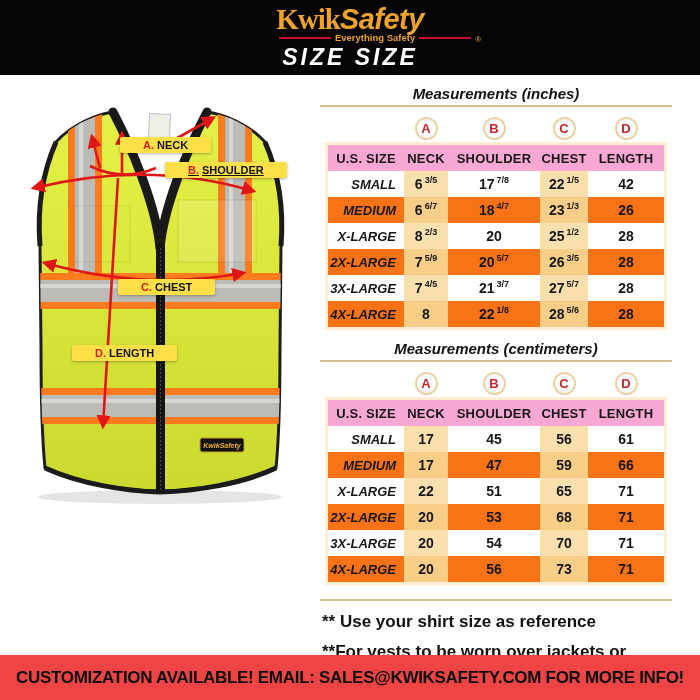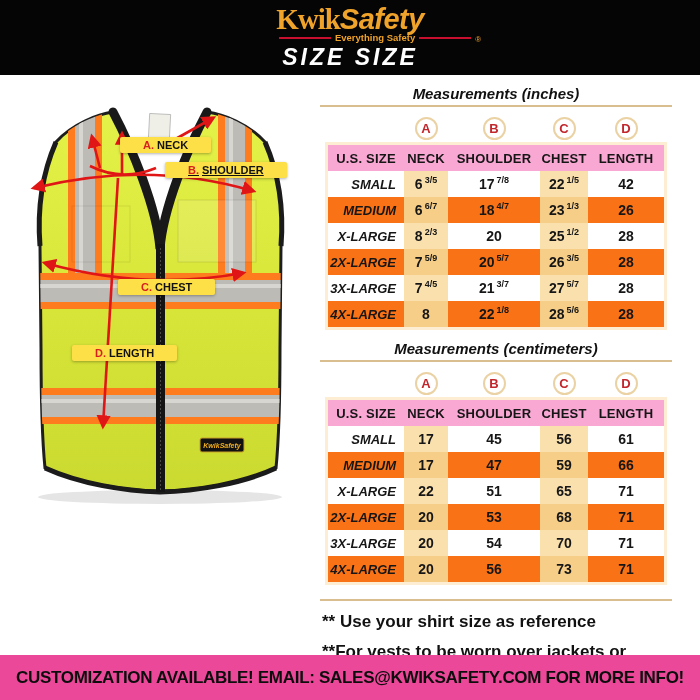--- a/index.html
+++ b/index.html
@@ -57,21 +57,21 @@
   .trow.alt .c1, .trow.alt .c3 { background:#F6CE88; }
   .cell sup { font-size:9px; font-weight:bold; margin-left:2px; position:relative; top:-4px; }
   .tblock2 { margin-top:10px; }
   .rule-foot { margin-top:14px; }
   .footnote { font-size:17px; font-weight:700; color:#111; margin:10px 0 0 4px;
               line-height:1.35; }
   .footnote + .footnote { margin-top:7px; }
 
   
   .bottombar { position:absolute; left:0; top:655px; width:700px; height:45px;
-               background:#ec4899; display:flex; align-items:center; justify-content:center; }
+               background:#ef4444; display:flex; align-items:center; justify-content:center; }
   .bottombar span { font-weight:800; font-size:17px; letter-spacing:-0.3px; color:#0d0d0d;
                     white-space:nowrap; }
 </style>
 </head>
 <body>
 
 <div class="page">
 
   <header class="topbar">
     <div class="logo"><span class="kwik">Kwik</span><span class="safety">Safety</span></div>

